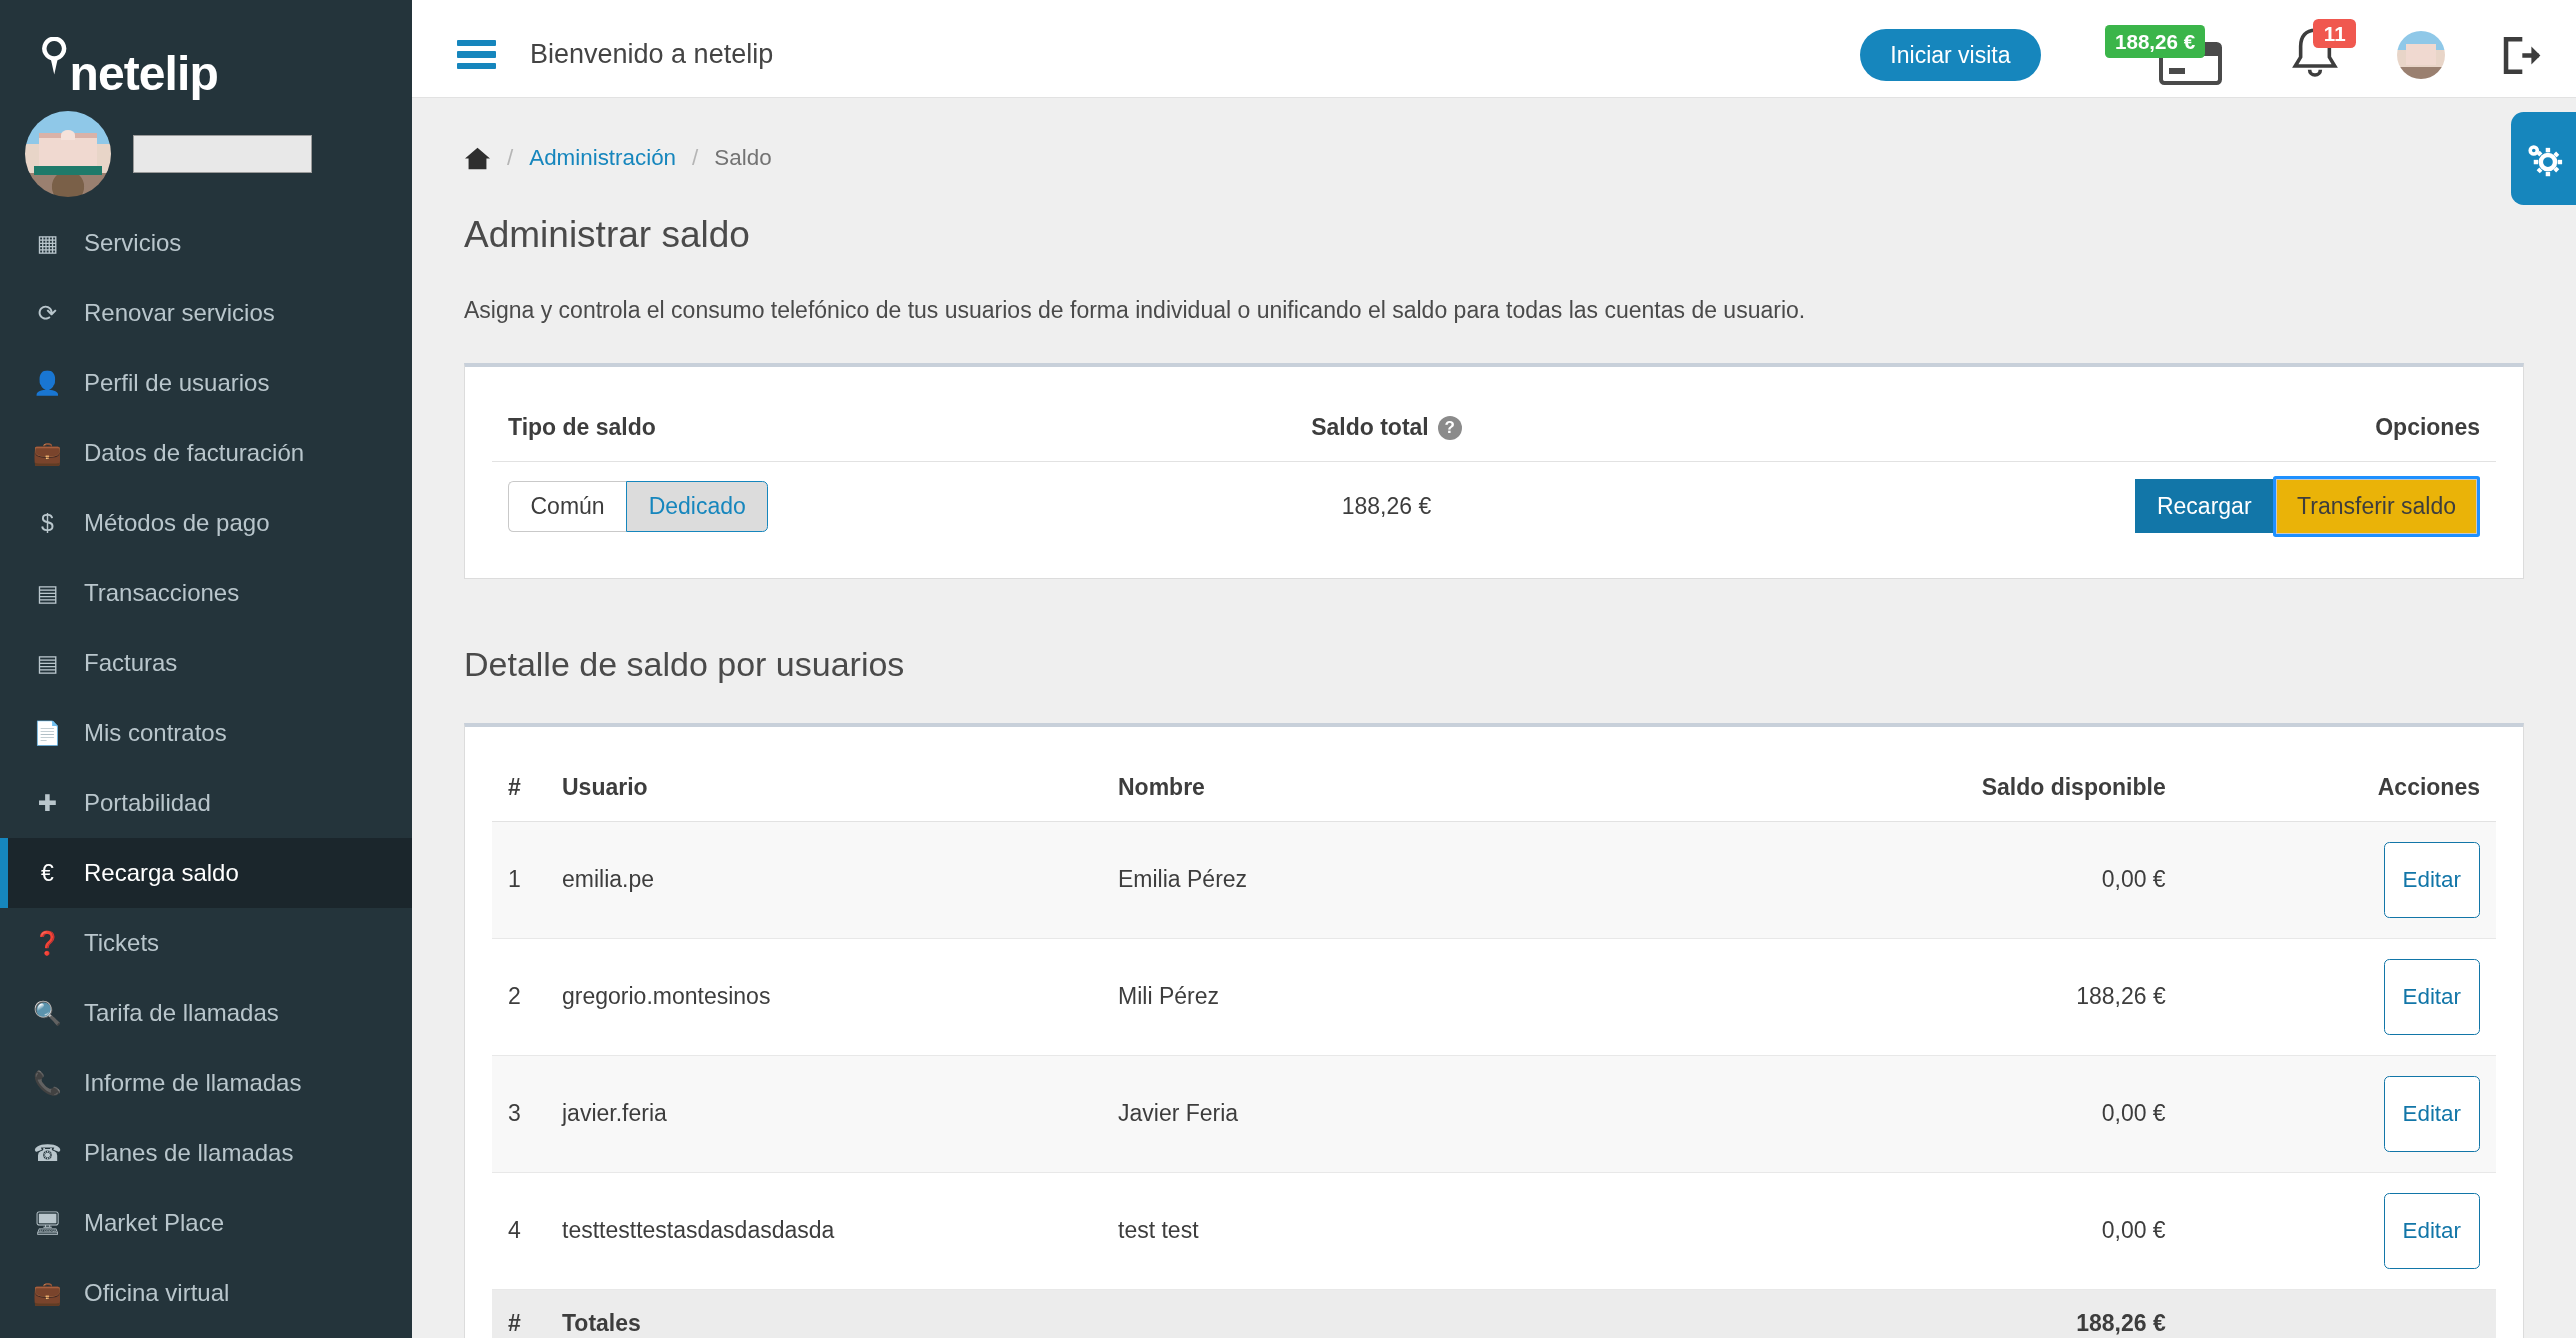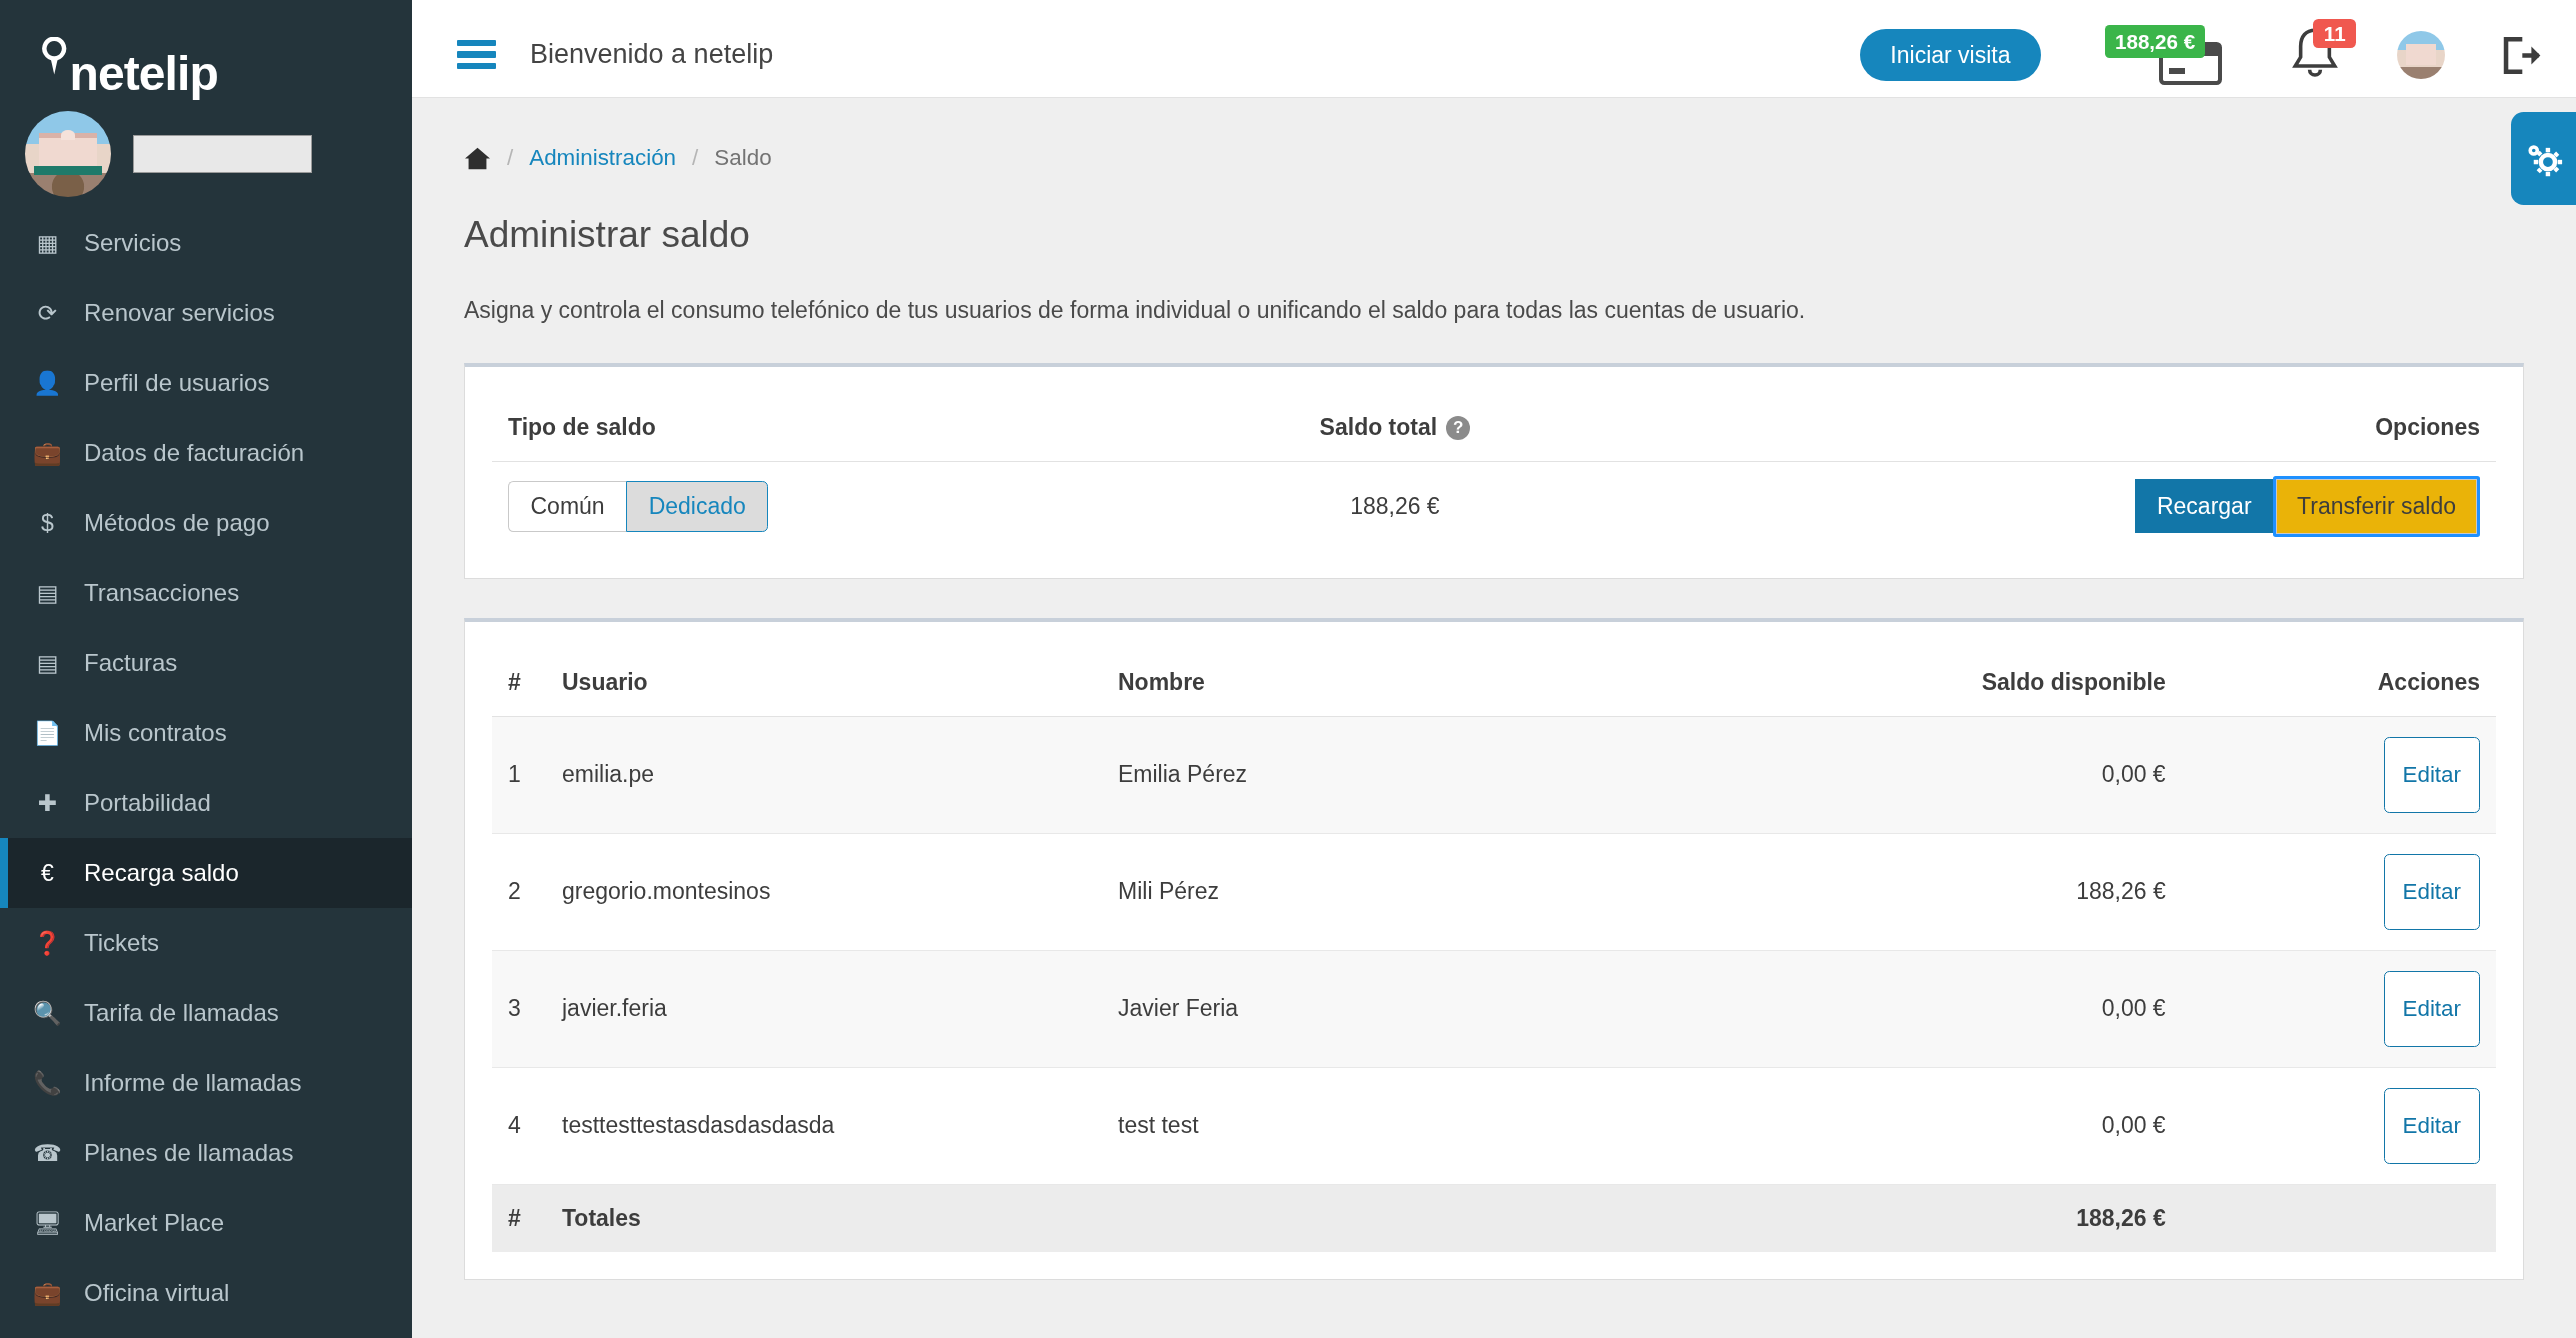--- a/index.html
+++ b/index.html
@@ -153,21 +153,21 @@
     font-size: 23px; padding: 10.8px 21.5px; background: #fff; color: #3d3d3d;
     border: 0.9px solid #c9c9c9; cursor: pointer; font-family: "Liberation Sans", sans-serif;
   }
   .seg-btn:first-child { border-radius: 5.4px 0 0 5.4px; border-right: none; }
   .seg-btn.sel {
     background: #dcdcdc; color: #1686bd; border: 1.8px solid #1686bd; border-radius: 0 5.4px 5.4px 0;
   }
   .opt-wrap { display: flex; justify-content: flex-end; align-items: center; }
   #btn-recargar {
     background: #1276a8; color: #fff; border: none; font-size: 23px;
-    padding: 13.5px 21.5px; cursor: pointer; font-family: "Liberation Sans", sans-serif;
+    padding: 13.5px 21.5px; cursor: pointer; font-family: "Liberation Sans", sans-serif; margin-left: 8px;
   }
   #transferir-focus { border: 3.6px solid #1e90ff; border-radius: 2.7px; padding: 0; }
   #btn-transferir {
     background: #eab308; color: #3d3d3d; border: 0.9px solid #c9c9c9; font-size: 23px;
     padding: 12.6px 20px; cursor: pointer; font-family: "Liberation Sans", sans-serif;
     display: block;
   }
   #section-title { margin-top: 66px; font-size: 34px; color: #4a4a4a; font-weight: normal; }
   .usr-table th {
     font-size: 23px; color: #3d3d3d; font-weight: bold; text-align: left;
@@ -378,20 +378,21 @@
                 <span id="transferir-focus">
                   <button id="btn-transferir">Transferir saldo</button>
                 </span>
               </div>
             </td>
           </tr>
         </tbody>
       </table>
     </div>
 
+    <h2 id="section-title">Detalle de saldo por usuarios</h2>
 
     <div class="card">
       <table class="usr-table">
         <thead>
           <tr id="usr-head-row">
             <th class="col-num">#</th>
             <th class="col-user">Usuario</th>
             <th class="col-name">Nombre</th>
             <th class="c-right">Saldo disponible</th>
             <th class="c-right">Acciones</th>

